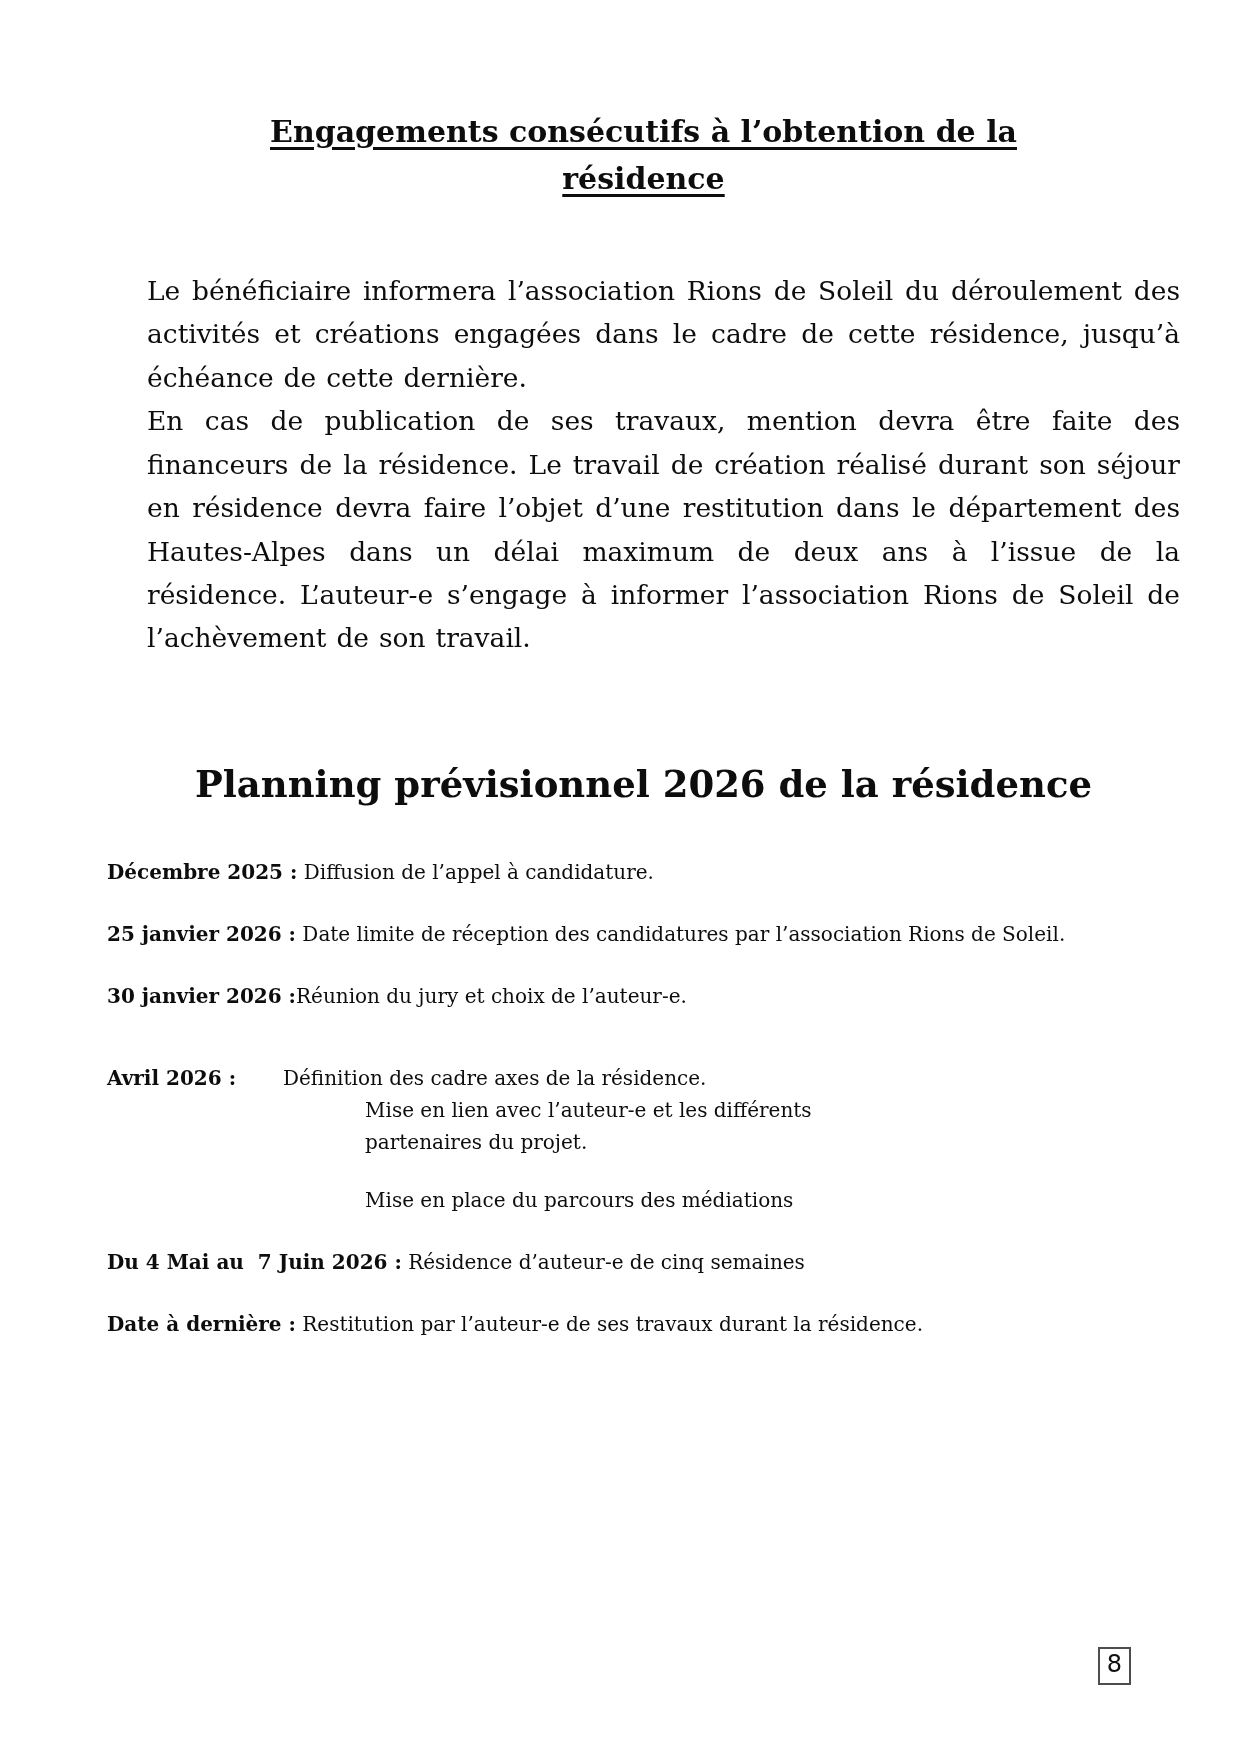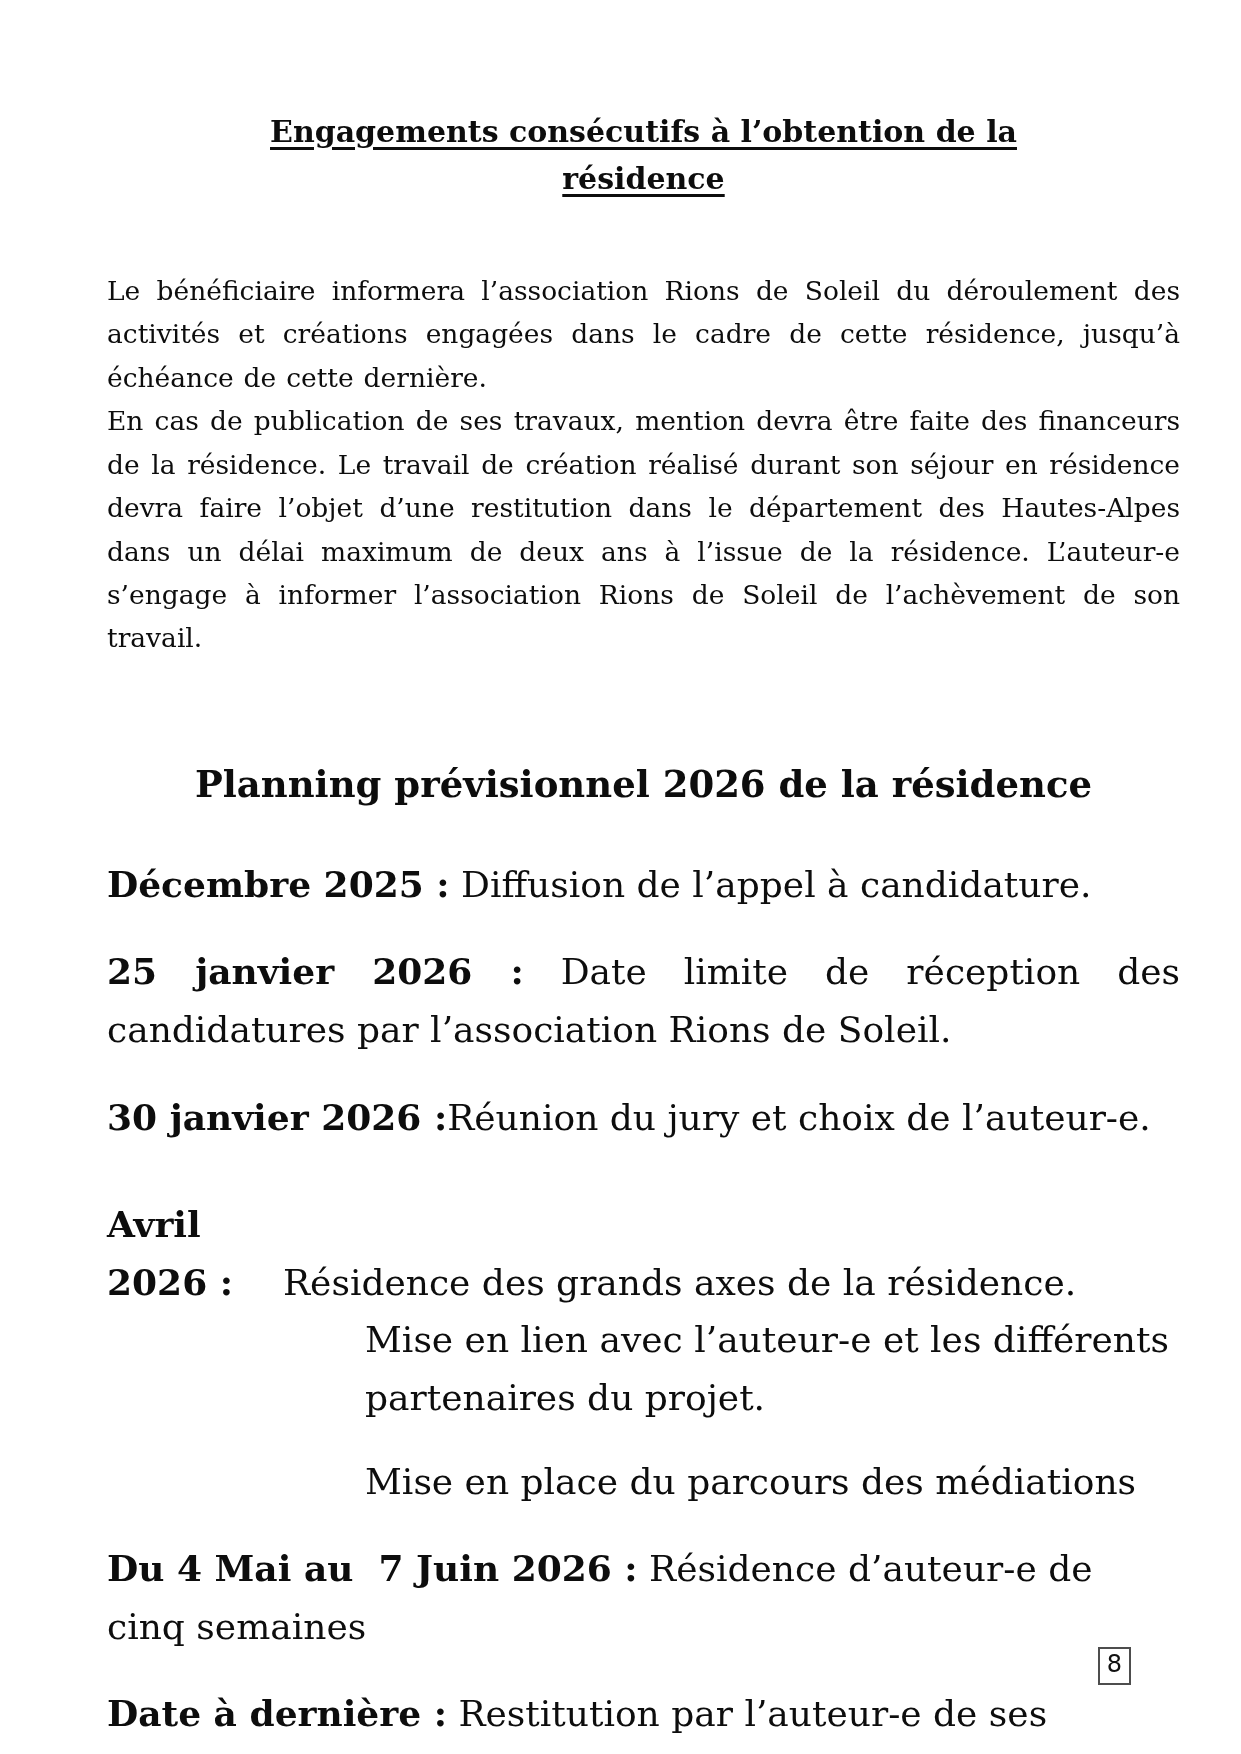--- a/index.html
+++ b/index.html
@@ -22,30 +22,31 @@
     text-align: center;
     text-decoration: underline;
     text-underline-offset: 5px;
     margin-bottom: 66px;
   }
   .para {
     font-size: 26.5px;
     line-height: 1.64;
     text-align: justify;
     word-spacing: 1.5px;
+    margin-left: 40px;
   }
   .planning-heading {
     font-size: 37px;
     font-weight: bold;
     text-align: center;
     margin-top: 102px;
     margin-bottom: 50px;
   }
   .item {
-    font-size: 36px;
+    font-size: 20px;
     line-height: 1.6;
     margin-bottom: 30px;
   }
   .item.justify { text-align: justify; }
   .date-label {
     font-weight: bold;
     white-space: pre-wrap;
   }
   .avril-first .date-label {
     display: inline-block;
@@ -93,21 +94,21 @@
     <span class="date-label">25 janvier 2026 :</span>
     <span>Date limite de réception des candidatures par l’association Rions de Soleil.</span>
   </div>
 
   <div class="item">
     <span class="date-label">30 janvier 2026 :</span><span>Réunion du jury et choix de l’auteur-e.</span>
   </div>
 
   <div class="item">
     <div class="avril-first">
-      <span class="date-label">Avril 2026 :</span><span>Résidence des grands axes de la résidence.</span>
+      <span class="date-label">Avril 2026 :</span><span>Définition des cadre axes de la résidence.</span>
     </div>
     <div class="sub-line">Mise en lien avec l’auteur-e et les différents</div>
     <div class="sub-line">partenaires du projet.</div>
     <div class="sub-line spaced-top">Mise en place du parcours des médiations</div>
   </div>
 
   <div class="item">
     <span class="date-label">Du 4 Mai au  7 Juin 2026 :</span>
     <span>Résidence d’auteur-e de cinq semaines</span>
   </div>

